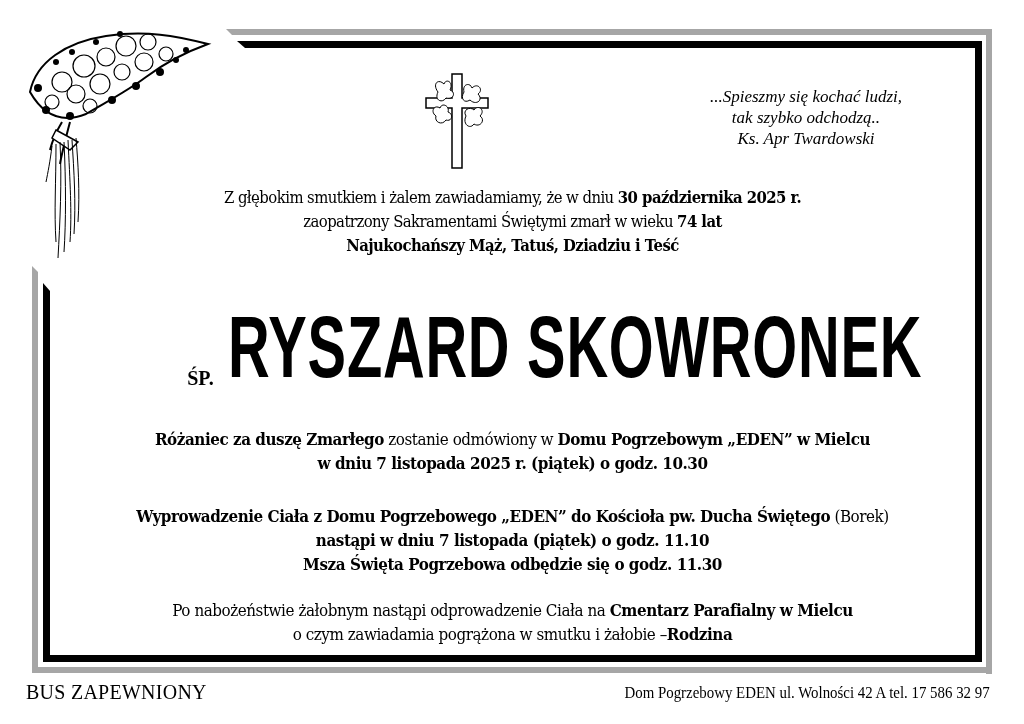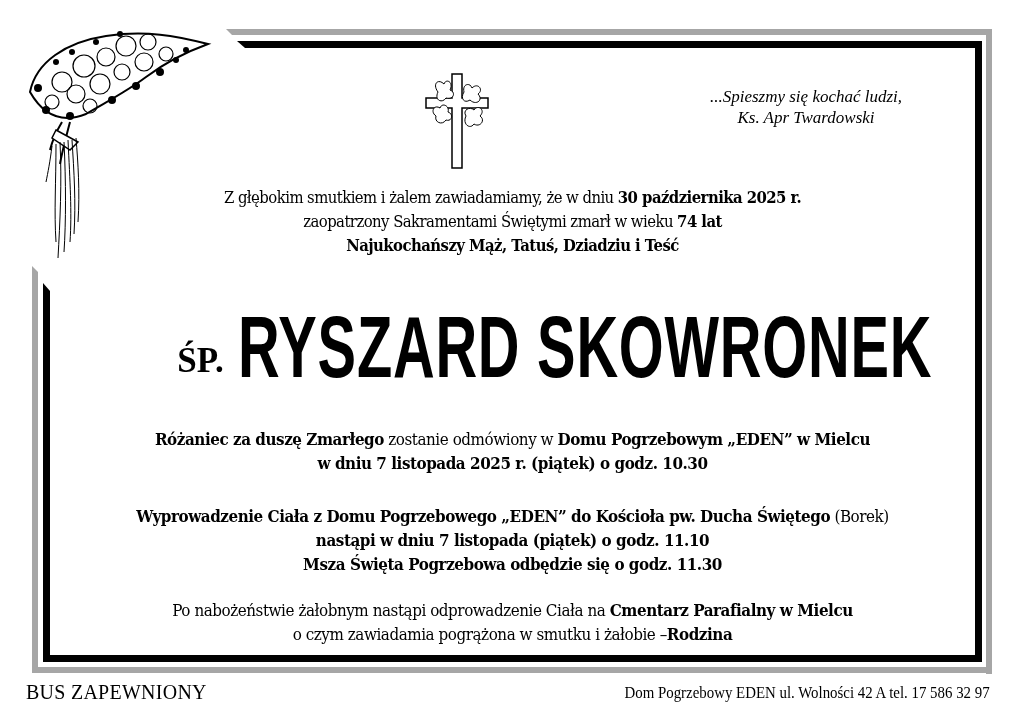--- a/index.html
+++ b/index.html
@@ -24,21 +24,21 @@
   .cross { left: 424px; top: 72px; width: 66px; height: 98px; }
 
   .quote {
     left: 646px; top: 70px; width: 320px; text-align: center;
     font-family: "Liberation Serif", serif; font-style: italic; font-size: 17px; line-height: 21px; margin-top: 16px;
   }
   .center-block { left: 50px; width: 925px; text-align: center; font-family: "DejaVu Serif", serif; }
   .intro { top: 186px; font-size: 16px; line-height: 24px; letter-spacing: -0.6px; transform: scaleX(0.93); transform-origin: center top; }
   .intro b { font-weight: bold; }
   .name-row { left: 60px; top: 305px; width: 905px; height: 92px; display: flex; align-items: flex-end; justify-content: center; }
-  .sp { font-family: "Liberation Serif", serif; font-size: 35px; font-weight: bold; margin-right: 14px; margin-bottom: 16px; }
+  .sp { font-family: "Liberation Serif", serif; font-size: 20px; font-weight: bold; margin-right: 14px; margin-bottom: 7px; }
   .fullname {
     font-family: "Liberation Sans", sans-serif; font-weight: bold; font-size: 74px; line-height: 84px;
     letter-spacing: 1px; transform: scaleX(0.78) scaleY(1.18); transform-origin: left bottom;
     white-space: nowrap; width: 780px; margin-right: -170px;
   }
   .para { font-size: 16.5px; line-height: 24px; letter-spacing: -0.5px; transform: scaleX(0.92); transform-origin: center top; }
   .p1 { top: 428px; }
   .p2 { top: 505px; }
   .p3 { top: 599px; }
   .bus {
@@ -110,20 +110,21 @@
   <g fill="#fff" stroke="#000" stroke-width="1">
     <path d="M14 20 C8 12 14 6 20 12 C22 6 30 10 26 18 C32 20 30 28 22 26 C18 32 10 28 14 20 Z"></path>
     <path d="M40 20 C38 12 46 10 48 16 C54 10 60 18 54 22 C60 28 52 34 46 28 C40 32 36 26 40 20 Z"></path>
     <path d="M12 44 C6 40 10 32 16 36 C18 30 26 34 24 40 C30 42 28 50 22 48 C18 54 10 50 12 44 Z"></path>
     <path d="M42 44 C38 38 46 34 50 38 C54 32 62 38 56 44 C62 48 56 56 50 52 C46 58 38 52 42 44 Z"></path>
   </g>
 </svg>
 
 <div class="abs quote">
   <div>...Spieszmy się kochać ludzi,</div>
+  <div>tak szybko odchodzą..</div>
   <div>Ks. Apr Twardowski</div>
 </div>
 
 <div class="abs center-block intro">
   <div><span>Z głębokim smutkiem i żalem zawiadamiamy, że w dniu </span><b>30 października 2025 r.</b></div>
   <div><span>zaopatrzony Sakramentami Świętymi zmarł w wieku </span><b>74 lat</b></div>
   <div><b>Najukochańszy Mąż, Tatuś, Dziadziu i Teść</b></div>
 </div>
 
 <div class="abs name-row">

